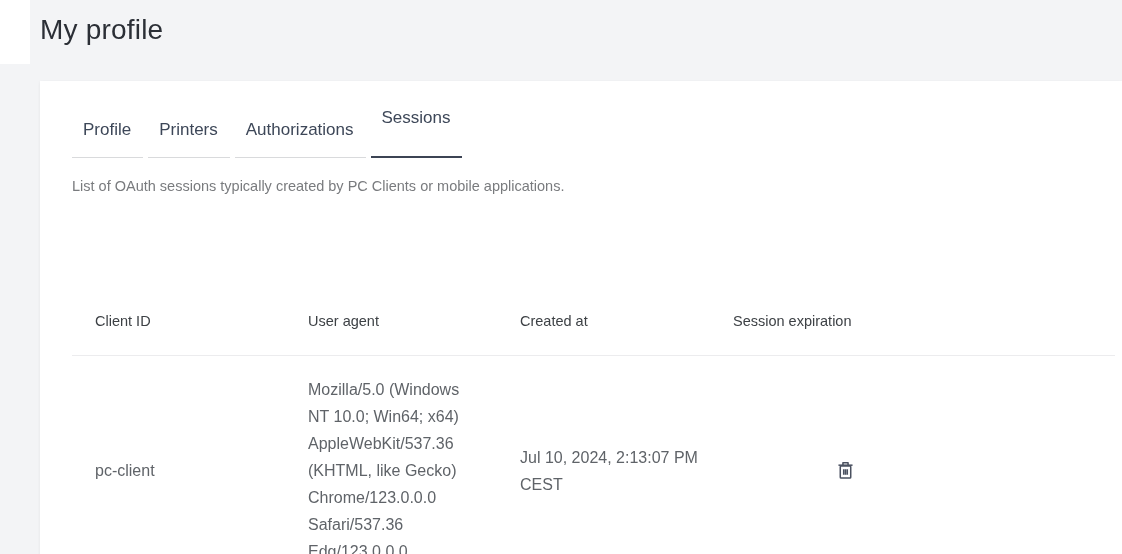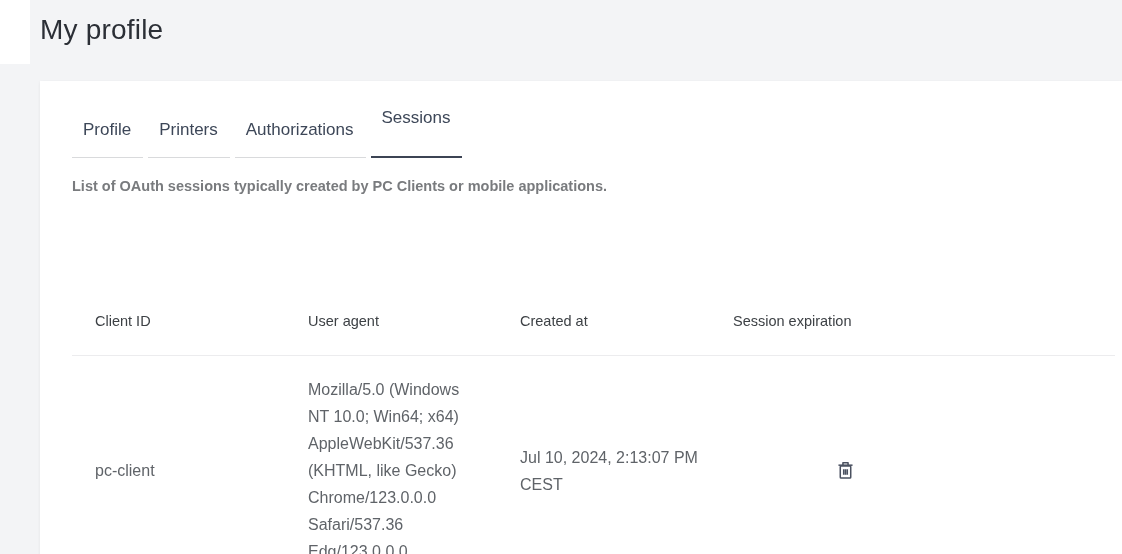--- a/index.html
+++ b/index.html
@@ -49,21 +49,21 @@
     margin-right:5px;
     border-bottom:1px solid var(--tab-underline);
     cursor:pointer;white-space:nowrap;
   }
   .tab.active{
     border-bottom:2px solid var(--tab-underline-active);
     padding-bottom:28px;
   }
   .desc{
     margin:20px 0 0 32px;
-    font-size:14.5px;color:var(--muted-text);font-weight:bold;
+    font-size:14.5px;color:var(--muted-text);
   }
   .table{
     margin:119px 7px 0 32px;
     display:grid;
     grid-template-columns:213px 212px 213px 270px 1fr;
   }
   .th{
     font-size:14.5px;font-weight:500;color:var(--th-text);
     padding:0 0 26px 23px;
     border-bottom:1px solid var(--divider);

